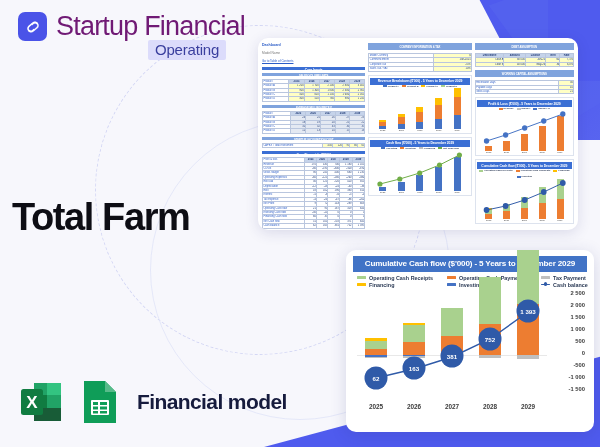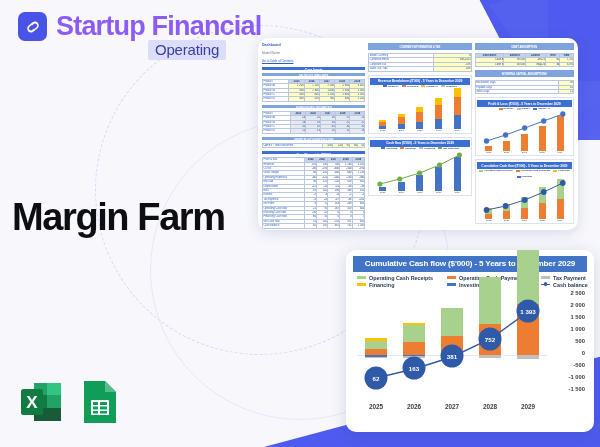--- a/index.html
+++ b/index.html
@@ -58,21 +58,21 @@
     position: absolute; left: 18px; top: 11px;
     display: flex; align-items: center; gap: 9px;
     z-index: 6;
   }
   .brand-logo {
     width: 29px; height: 29px; border-radius: 7px;
     background: #4a53e8;
     display: flex; align-items: center; justify-content: center;
   }
   .brand-name {
-    font-size: 27px; font-weight: bold; color: #8b5cf6;
+    font-size: 27px; font-weight: normal; color: #701a75;
     letter-spacing: -.8px;
   }
   .brand-sub-wrap {
     position: absolute; left: 148px; top: 40px; z-index: 6;
   }
   .brand-sub {
     display: inline-block;
     background: #dcdcfb;
     color: #3a3f9e;
     font-size: 15px;
@@ -245,21 +245,21 @@
       <path d="M17.5 7.2c-1.6-1.7-4.3-1.8-6.1-.2L6.6 11.2c-1.6 1.4-1.7 3.8-.3 5.3 1.4 1.5 3.8 1.6 5.4.2l1.4-1.2" fill="none" stroke="#ffffff" stroke-width="2.1" stroke-linecap="round"></path>
       <path d="M6.5 16.8c1.6 1.7 4.3 1.8 6.1.2l4.8-4.2c1.6-1.4 1.7-3.8.3-5.3-1.4-1.5-3.8-1.6-5.4-.2l-1.4 1.2" fill="none" stroke="#ffffff" stroke-width="2.1" stroke-linecap="round" opacity=".92"></path>
     </svg>
   </div>
   <div class="brand-name">Startup Financial</div>
 </div>
 <div class="brand-sub-wrap">
   <span class="brand-sub">Operating</span>
 </div>
 
-<div class="main-title">Margin Farm</div>
+<div class="main-title">Total Farm</div>
 
 <div class="footer">
   <svg class="icon-excel" viewBox="0 0 48 48">
     <rect x="17" y="5" width="27" height="12" fill="#21a366"></rect>
     <rect x="17" y="17" width="27" height="13" fill="#107c41"></rect>
     <rect x="17" y="30" width="27" height="13" fill="#185c37"></rect>
     <rect x="30" y="5" width="14" height="12" fill="#33c481"></rect>
     <rect x="30" y="17" width="14" height="13" fill="#21a366"></rect>
     <rect x="4" y="11" width="22" height="26" rx="2.5" fill="#107c41"></rect>
     <text x="15" y="30" font-family="Liberation Sans, sans-serif" font-size="17" font-weight="bold" fill="#ffffff" text-anchor="middle">X</text>
@@ -270,20 +270,21 @@
     <path d="M27 3l11 11H27z" fill="#57bb8a"></path>
     <rect x="13" y="22" width="18" height="15" rx="1" fill="#ffffff"></rect>
     <rect x="15" y="24" width="5" height="3" fill="#0f9d58"></rect>
     <rect x="22" y="24" width="7" height="3" fill="#0f9d58"></rect>
     <rect x="15" y="28.5" width="5" height="3" fill="#0f9d58"></rect>
     <rect x="22" y="28.5" width="7" height="3" fill="#0f9d58"></rect>
     <rect x="15" y="33" width="5" height="2.5" fill="#0f9d58"></rect>
     <rect x="22" y="33" width="7" height="2.5" fill="#0f9d58"></rect>
   </svg>
 
+  <div class="footer-label">Financial model</div>
 </div>
 
 <div class="dash-card">
 
   <div class="dash-col c1">
     <div class="mini-title">Dashboard</div>
     <div class="mini-sub">Model Name</div>
     <div class="mini-link">Go to Table of Contents</div>
     <div class="bluebar">Core Inputs</div>
     <div class="bluebar" style="background:#7fa3dd;font-size:2.8px">SALES VOLUME UNITS</div>

